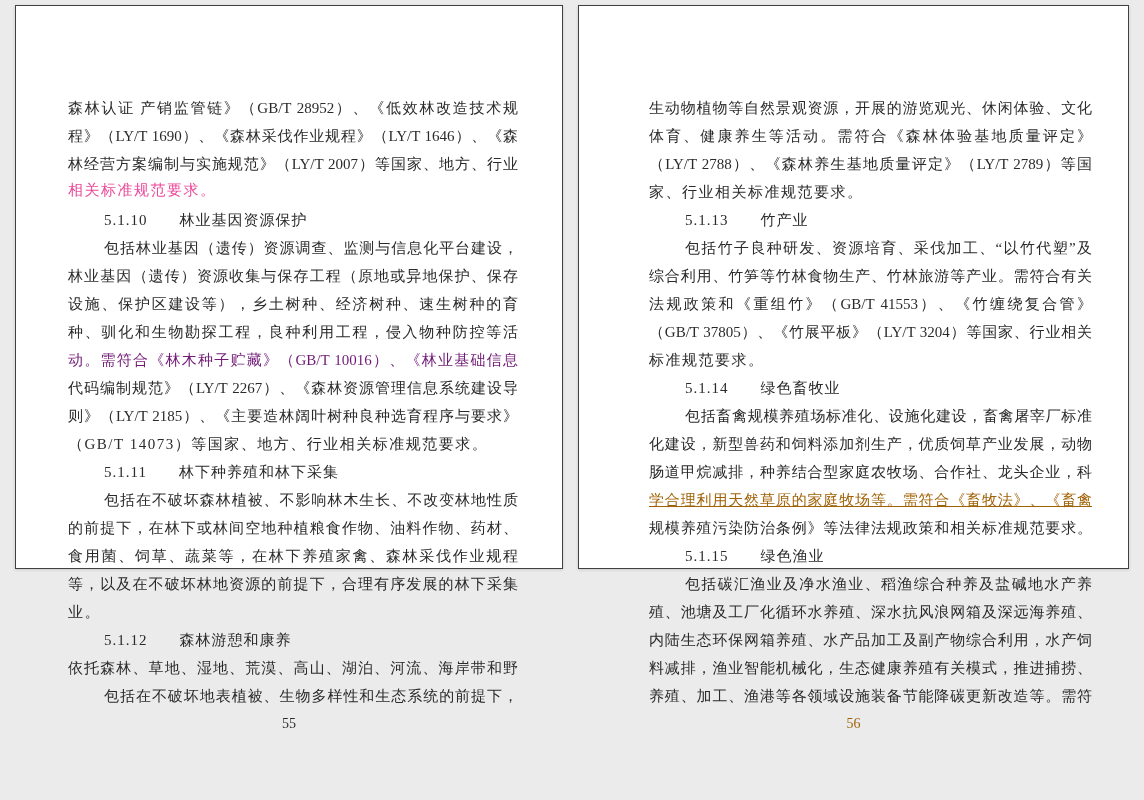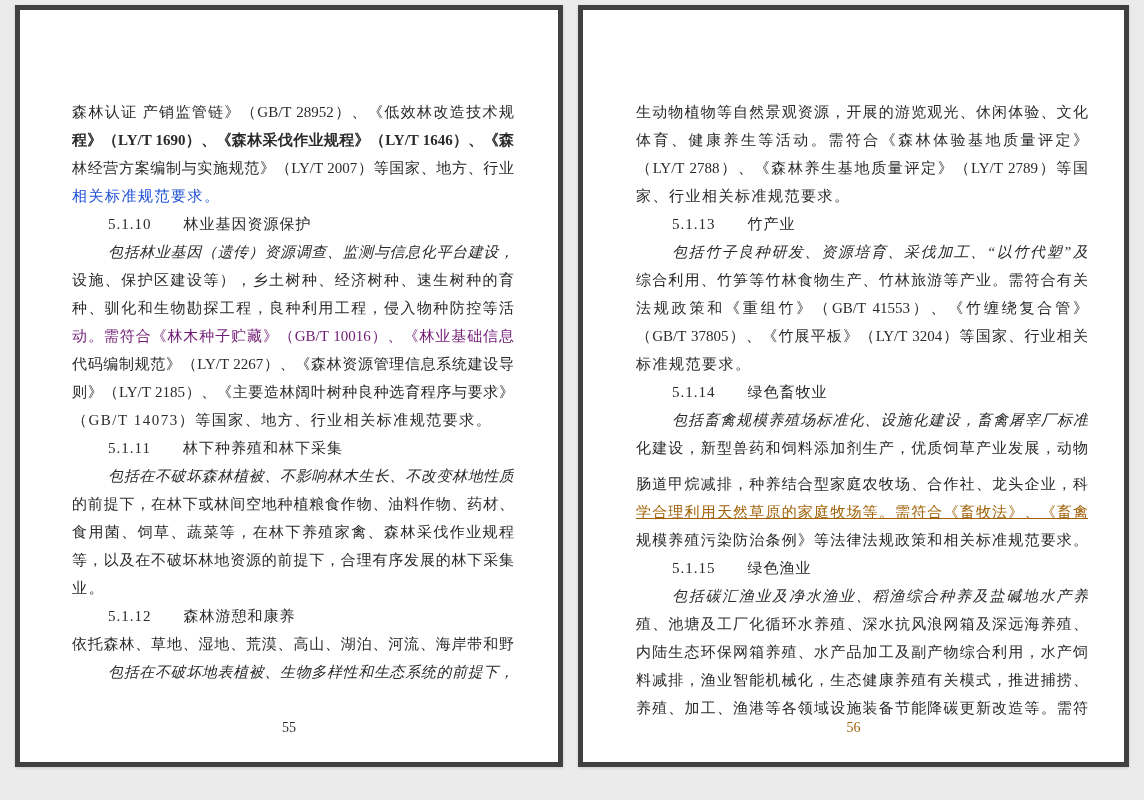--- a/index.html
+++ b/index.html
@@ -12,55 +12,54 @@
   }
   .canvas {
     position: relative;
     width: 1144px;
     height: 800px;
     background: #ebebeb;
   }
   .page {
     position: absolute;
     top: 5px;
-    height: 762px;
+    height: 564px;
     background: #ffffff;
-    border: 5px solid #404040;
+    border: 1px solid #404040;
     box-shadow: 0 1px 3px rgba(0,0,0,0.14);
     box-sizing: border-box;
   }
   .page-left  { left: 15px;  width: 548px; }
   .page-right { left: 578px; width: 551px; }
 
   .content {
     position: absolute;
     top: 88px;
   }
   .content-a { left: 52px; right: 44px; }
-  .content-b { left: 53px; right: 36px; }
+  .content-b { left: 70px; right: 36px; }
 
   .line {
     font-family: "Liberation Serif", "DejaVu Serif", serif;
     font-size: 15px;
     line-height: 28px;
     height: 28px;
     color: #2a2a2a;
     overflow: hidden;
   }
   
   .line.j {
     text-align: justify;
     text-align-last: justify;
   }
   
   .line.ij {
     text-indent: 36px;
     text-align: justify;
     text-align-last: justify;
-    font-style: italic;
   }
   
   .line.l {
     text-align: left;
     letter-spacing: 1.5px;
   }
   
   .line.h {
     text-indent: 36px;
     text-align: left;
@@ -80,25 +79,26 @@
   }
 </style>
 </head>
 <body style="background: rgb(235, 235, 235);">
 
 <div class="canvas">
 
   <div class="page page-left" style="background: rgb(255, 255, 255);">
     <div class="content content-a">
         <div class="line j" style="color: rgb(42, 42, 42);">森林认证 产销监管链》（GB/T 28952）、《低效林改造技术规</div>
-        <div class="line j" style="color: rgb(42, 42, 42); font-weight: bold;">程》（LY/T 1690）、《森林采伐作业规程》（LY/T 1646）、《森</div>
+        <div class="line j" style="color: rgb(42, 42, 42);">程》（LY/T 1690）、《森林采伐作业规程》（LY/T 1646）、《森</div>
         <div class="line j" style="color: rgb(42, 42, 42);">林经营方案编制与实施规范》（LY/T 2007）等国家、地方、行业</div>
-        <div class="line l" style="color: #1d4ed8;">相关标准规范要求。</div>
+        <div class="line l" style="color: #ec4899; font-family: Liberation Mono, monospace;">相关标准规范要求。</div>
         <div class="line h" style="color: rgb(42, 42, 42);">5.1.10　　林业基因资源保护</div>
         <div class="line ij" style="color: rgb(42, 42, 42);">包括林业基因（遗传）资源调查、监测与信息化平台建设，</div>
+        <div class="line j" style="color: rgb(42, 42, 42);">林业基因（遗传）资源收集与保存工程（原地或异地保护、保存</div>
         <div class="line j" style="color: rgb(42, 42, 42);">设施、保护区建设等），乡土树种、经济树种、速生树种的育</div>
         <div class="line j" style="color: rgb(42, 42, 42);">种、驯化和生物勘探工程，良种利用工程，侵入物种防控等活</div>
         <div class="line j" style="color: #701a75;">动。需符合《林木种子贮藏》（GB/T 10016）、《林业基础信息</div>
         <div class="line j" style="color: rgb(42, 42, 42);">代码编制规范》（LY/T 2267）、《森林资源管理信息系统建设导</div>
         <div class="line j" style="color: rgb(42, 42, 42);">则》（LY/T 2185）、《主要造林阔叶树种良种选育程序与要求》</div>
         <div class="line l" style="color: rgb(42, 42, 42);">（GB/T 14073）等国家、地方、行业相关标准规范要求。</div>
         <div class="line h" style="color: rgb(42, 42, 42);">5.1.11　　林下种养殖和林下采集</div>
         <div class="line ij" style="color: rgb(42, 42, 42);">包括在不破坏森林植被、不影响林木生长、不改变林地性质</div>
         <div class="line j" style="color: rgb(42, 42, 42);">的前提下，在林下或林间空地种植粮食作物、油料作物、药材、</div>
         <div class="line j" style="color: rgb(42, 42, 42);">食用菌、饲草、蔬菜等，在林下养殖家禽、森林采伐作业规程</div>
@@ -119,21 +119,21 @@
         <div class="line l" style="color: rgb(42, 42, 42);">家、行业相关标准规范要求。</div>
         <div class="line h" style="color: rgb(42, 42, 42);">5.1.13　　竹产业</div>
         <div class="line ij" style="color: rgb(42, 42, 42);">包括竹子良种研发、资源培育、采伐加工、“以竹代塑”及</div>
         <div class="line j" style="color: rgb(42, 42, 42);">综合利用、竹笋等竹林食物生产、竹林旅游等产业。需符合有关</div>
         <div class="line j" style="color: rgb(42, 42, 42);">法规政策和《重组竹》（GB/T 41553）、《竹缠绕复合管》</div>
         <div class="line j" style="color: rgb(42, 42, 42);">（GB/T 37805）、《竹展平板》（LY/T 3204）等国家、行业相关</div>
         <div class="line l" style="color: rgb(42, 42, 42);">标准规范要求。</div>
         <div class="line h" style="color: rgb(42, 42, 42);">5.1.14　　绿色畜牧业</div>
         <div class="line ij" style="color: rgb(42, 42, 42);">包括畜禽规模养殖场标准化、设施化建设，畜禽屠宰厂标准</div>
         <div class="line j" style="color: rgb(42, 42, 42);">化建设，新型兽药和饲料添加剂生产，优质饲草产业发展，动物</div>
-        <div class="line j" style="color: rgb(42, 42, 42); margin-top: 8px;">肠道甲烷减排，种养结合型家庭农牧场、合作社、龙头企业，科</div>
+        <div class="line j" style="color: rgb(42, 42, 42);">肠道甲烷减排，种养结合型家庭农牧场、合作社、龙头企业，科</div>
         <div class="line j" style="color: #a16207; text-decoration: underline;">学合理利用天然草原的家庭牧场等。需符合《畜牧法》、《畜禽</div>
         <div class="line j" style="color: rgb(42, 42, 42);">规模养殖污染防治条例》等法律法规政策和相关标准规范要求。</div>
         <div class="line h" style="color: rgb(42, 42, 42);">5.1.15　　绿色渔业</div>
         <div class="line ij" style="color: rgb(42, 42, 42);">包括碳汇渔业及净水渔业、稻渔综合种养及盐碱地水产养</div>
         <div class="line j" style="color: rgb(42, 42, 42);">殖、池塘及工厂化循环水养殖、深水抗风浪网箱及深远海养殖、</div>
         <div class="line j" style="color: rgb(42, 42, 42);">内陆生态环保网箱养殖、水产品加工及副产物综合利用，水产饲</div>
         <div class="line j" style="color: rgb(42, 42, 42);">料减排，渔业智能机械化，生态健康养殖有关模式，推进捕捞、</div>
         <div class="line j" style="color: rgb(42, 42, 42);">养殖、加工、渔港等各领域设施装备节能降碳更新改造等。需符</div>
       </div>
     <div class="page-number" style="color: #a16207;">56</div>

